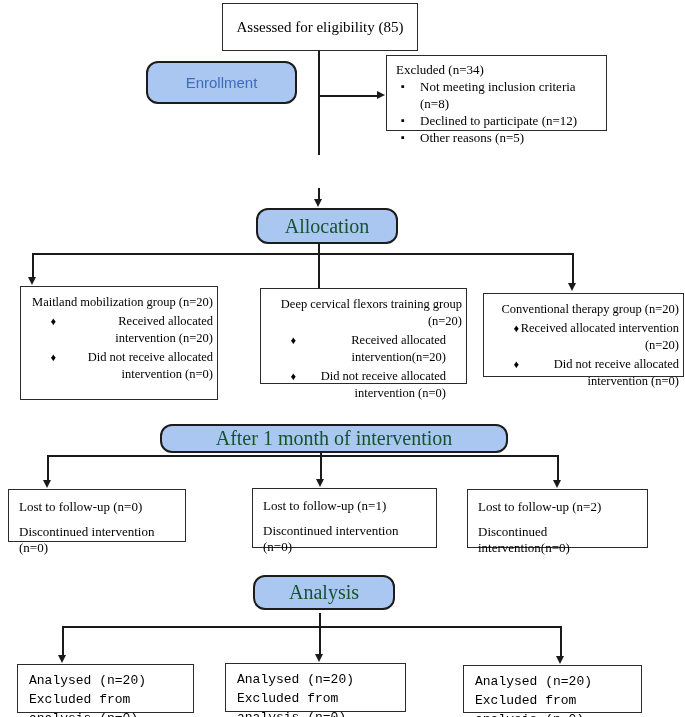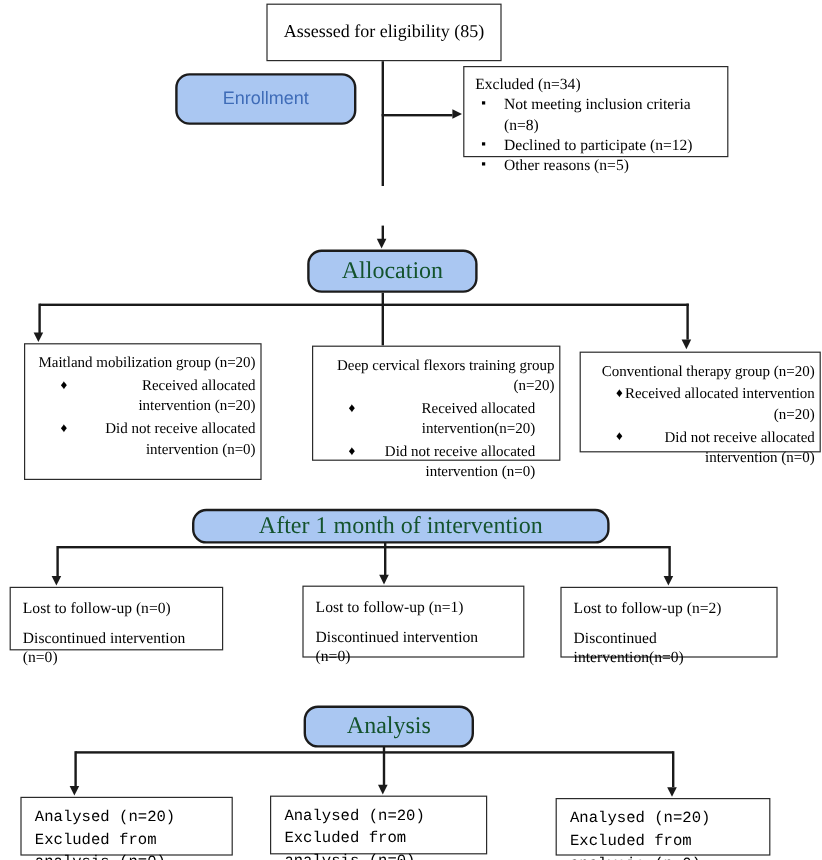--- a/index.html
+++ b/index.html
@@ -39,21 +39,21 @@
   .pos-excluded   { left:386px; top:55px;  width:221px; height:76px; font-size:13px; line-height:17px; padding:5px 6px 0 9px; }
   .pos-randomized { left:248px; top:155px; width:142px; height:33px; font-size:14.5px; }
   .pos-alloc      { left:256px; top:208px; width:142px; height:36px; }
   .pos-g1 { left:20px;  top:286px; width:198px; height:114px; }
   .pos-g2 { left:260px; top:288px; width:207px; height:96px; }
   .pos-g3 { left:483px; top:293px; width:201px; height:84px; }
   .pos-stage2     { left:160px; top:424px; width:348px; height:29px; font-size:19px; }
   .pos-f1 { left:8px;   top:489px; width:178px; height:53px; }
   .pos-f2 { left:232px; top:488px; width:185px; height:60px;margin-left:20px; }
   .pos-f3 { left:467px; top:489px; width:181px; height:59px; }
-  .pos-stage3     { left:253px; top:588px; width:142px; height:35px;align-items:center; }
+  .pos-stage3     { left:253px; top:575px; width:142px; height:35px;align-items:center; }
   .pos-a1 { left:17px;  top:664px; width:177px; height:49px; }
   .pos-a2 { left:225px; top:663px; width:181px; height:49px; }
   .pos-a3 { left:463px; top:665px; width:179px; height:48px; }
   
   .gbox { font-size:12.5px; line-height:17px; padding:7px 4px 0 7px;text-align:right; }
   .gbox .title { margin-bottom:2px; }
   .bullet { display:flex; margin-top:2px; }
   .bullet .mk { flex:none; width:24px; padding-left:4px; font-size:11px; }
   .bullet .bt { flex:1; }
   .pos-excluded .bullet { margin-top:0; }

